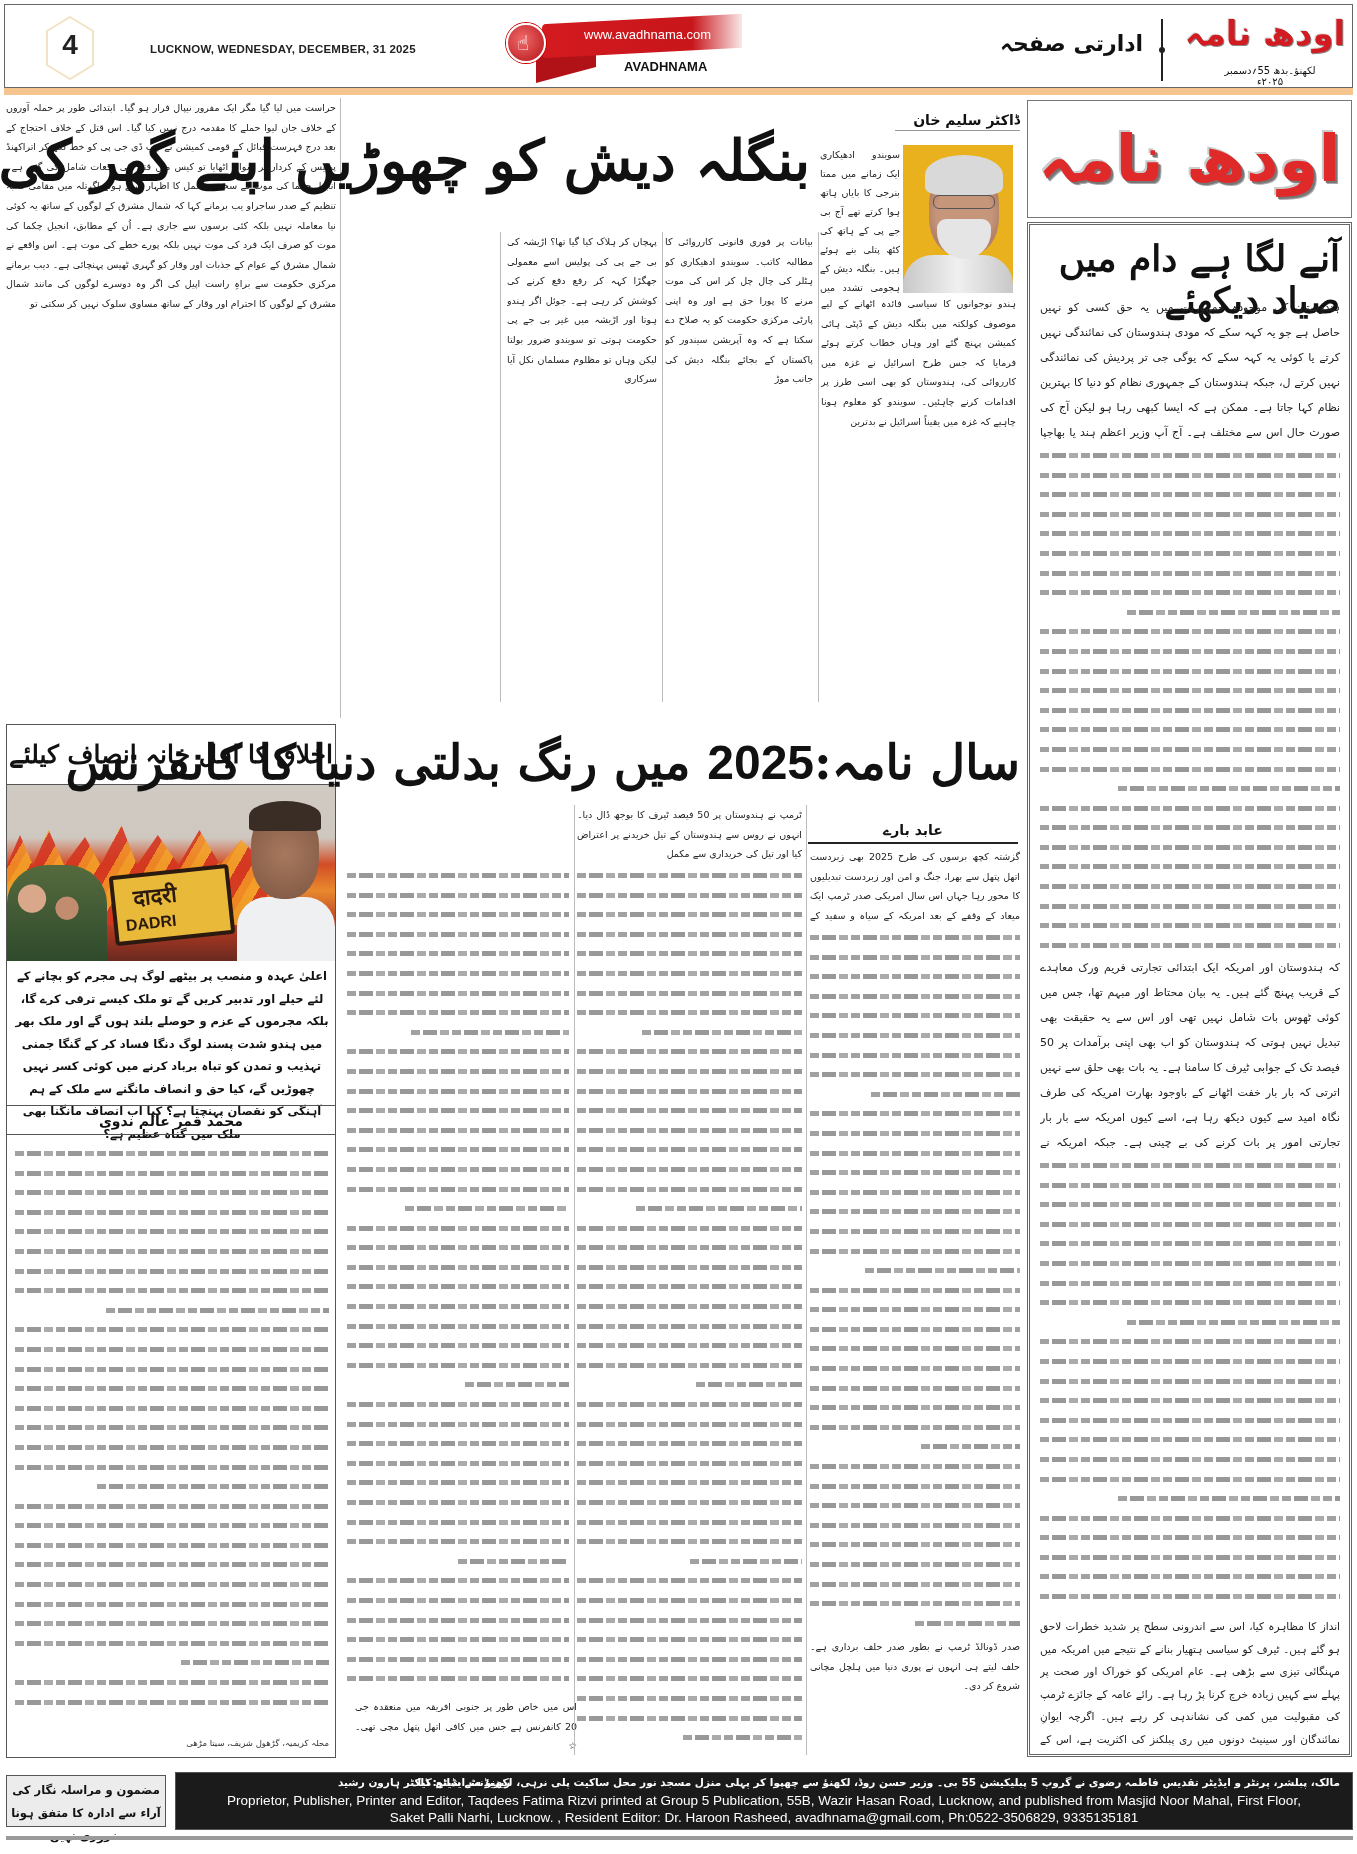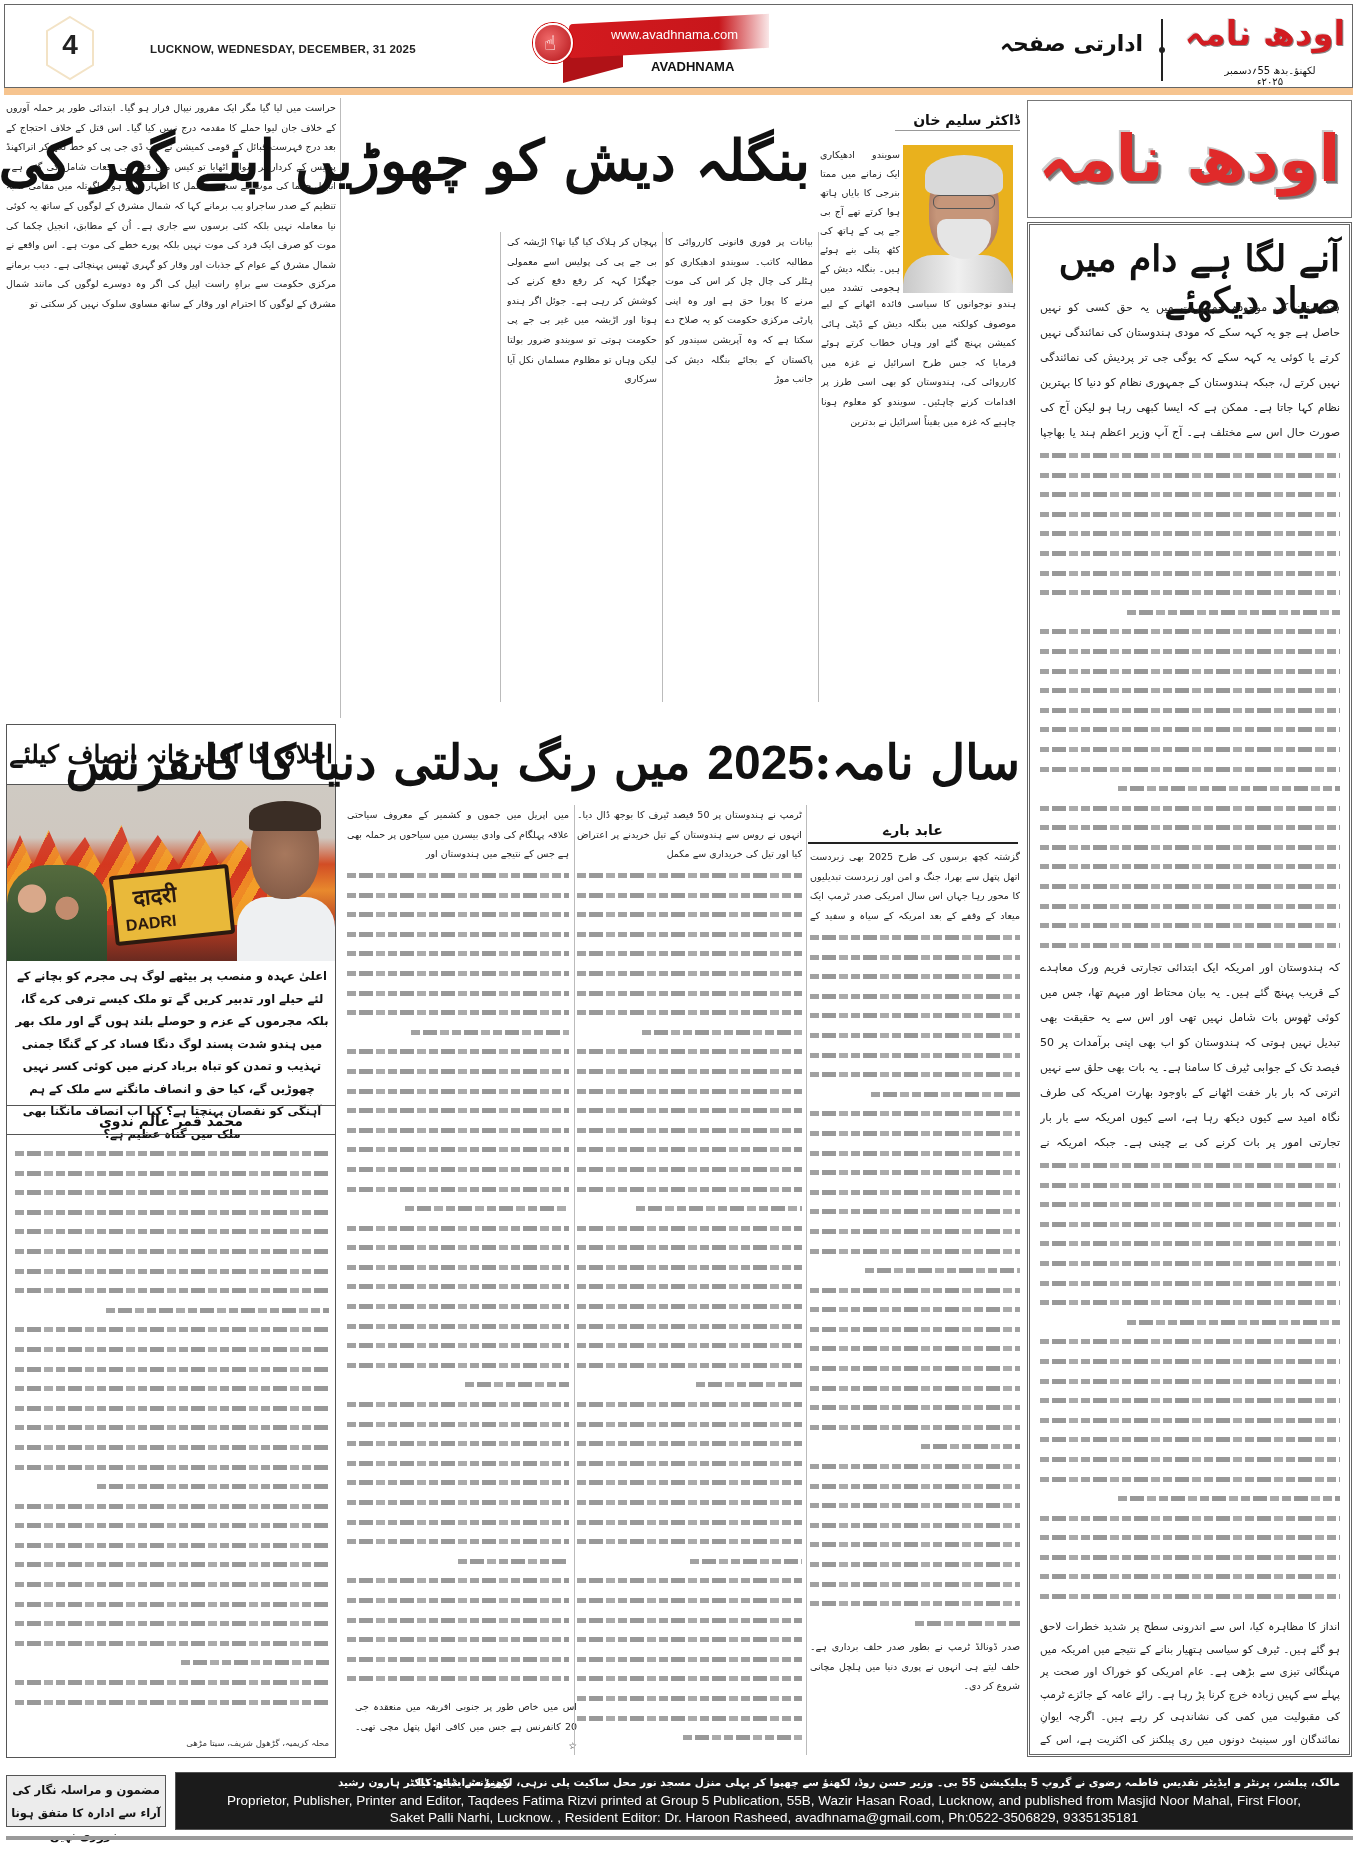--- a/index.html
+++ b/index.html
@@ -6,21 +6,21 @@
   html, body { width: 1357px; height: 1854px; background: #fff; overflow: hidden; }
   body { font-family: "DejaVu Sans", sans-serif; color: #111; position: relative; }
 
   
   .masthead { position: absolute; left: 4px; top: 4px; width: 1349px; height: 84px; border: 1px solid #666; background: #fff; }
   .masthead-strip { position: absolute; left: 4px; top: 88px; width: 1349px; height: 7px; background: #f6c48f; }
   .page-num { position: absolute; left: 40px; top: 10px; width: 50px; height: 66px; }
   .page-num svg { position: absolute; left: 0; top: 0; }
   .page-num span { position: absolute; left: 0; top: 14px; width: 50px; text-align: center; font: bold 28px "Liberation Sans", sans-serif; color: #222; }
   .dateline { position: absolute; left: 145px; top: 38px; font: bold 11.5px "Liberation Sans", sans-serif; letter-spacing: 0.2px; color: #222; }
-  .web-banner { position: absolute; left: 528px; top: 10px; width: 250px; height: 70px; }
+  .web-banner { position: absolute; left: 501px; top: 10px; width: 250px; height: 70px; }
   .web-banner .ribbon { position: absolute; left: 36px; top: 4px; width: 200px; height: 34px; background: linear-gradient(90deg,#d31a1f 0%,#c8161b 75%,rgba(200,22,27,0.1) 100%); transform: skewY(-3deg); border-radius: 4px 0 0 4px; }
   .web-banner .ribbon-tail { position: absolute; left: 30px; top: 28px; width: 60px; height: 40px; background: #b01217; clip-path: polygon(0 0,100% 0,100% 60%,0 100%); }
   .web-banner .url { position: absolute; left: 78px; top: 12px; font: 13px "Liberation Sans", sans-serif; color: #fff; }
   .web-banner .brand { position: absolute; left: 118px; top: 44px; font: bold 13px "Liberation Sans", sans-serif; color: #111; }
   .web-banner .hand { position: absolute; left: 0; top: 8px; width: 40px; height: 40px; border-radius: 50%; background: radial-gradient(circle at 40% 40%, #f06a6a, #b31217); border: 2px solid #fff; box-shadow: 0 0 0 1px #c00; }
   .web-banner .hand::after { content: "☝"; position: absolute; left: 9px; top: 6px; color: #fff; font-size: 20px; }
   .section-title { position: absolute; left: 995px; top: 26px; font: bold 22px "DejaVu Sans", sans-serif; direction: rtl; }
   .mast-divider { position: absolute; left: 1156px; top: 14px; width: 2px; height: 62px; background: #222; }
   .mast-divider::after { content: ""; position: absolute; left: -2px; top: 28px; width: 6px; height: 6px; background: #222; border-radius: 50%; }
   .mast-logo { position: absolute; left: 1175px; top: 8px; width: 170px; height: 50px; font: bold 34px "DejaVu Sans", sans-serif; color: #d21c22; direction: rtl; text-align: center; text-shadow: 1px 1px 0 #888, -1px -1px 0 #ddd; }
@@ -345,21 +345,20 @@
       <div class="line" style="--w: 1; width: 225px; margin-left: auto; position: relative;"></div>
       <div class="line" style="--w: 1; width: 225px; margin-left: auto; position: relative;"></div>
       <div class="line" style="--w: 1; width: 225px; margin-left: auto; position: relative;"></div>
       <div class="line" style="--w: 1; width: 225px; margin-left: auto; position: relative;"></div>
       <div class="line" style="--w: 1; width: 225px; margin-left: auto; position: relative;"></div>
       <div class="line" style="--w: 1; width: 225px; margin-left: auto; position: relative;"></div>
       <div class="line" style="--w: 1; width: 225px; margin-left: auto; position: relative;"></div>
       <div class="line" style="--w: 0.53; width: 119.25px; margin-left: auto; position: relative;"></div>
     </div>
 
-  <div class="urdu" style="position:absolute;left:2px;top:0;width:222px;height:60px;">میں اپریل میں جموں و کشمیر کے معروف سیاحتی علاقہ پہلگام کی وادی بیسرن میں سیاحوں پر حملہ بھی ہے جس کے نتیجے میں ہندوستان اور</div>
   <div class="filler" style="left:2px;top:60px;width:222px;height:830px;">
       <div class="line" style="--w: 1; width: 222px; margin-left: auto; position: relative;"></div>
       <div class="line" style="--w: 1; width: 222px; margin-left: auto; position: relative;"></div>
       <div class="line" style="--w: 1; width: 222px; margin-left: auto; position: relative;"></div>
       <div class="line" style="--w: 1; width: 222px; margin-left: auto; position: relative;"></div>
       <div class="line" style="--w: 1; width: 222px; margin-left: auto; position: relative;"></div>
       <div class="line" style="--w: 1; width: 222px; margin-left: auto; position: relative;"></div>
       <div class="line" style="--w: 1; width: 222px; margin-left: auto; position: relative;"></div>
       <div class="line" style="--w: 1; width: 222px; margin-left: auto; position: relative;"></div>
       <div class="line" style="--w: 0.71; width: 157.62px; margin-left: auto; position: relative;"></div>

